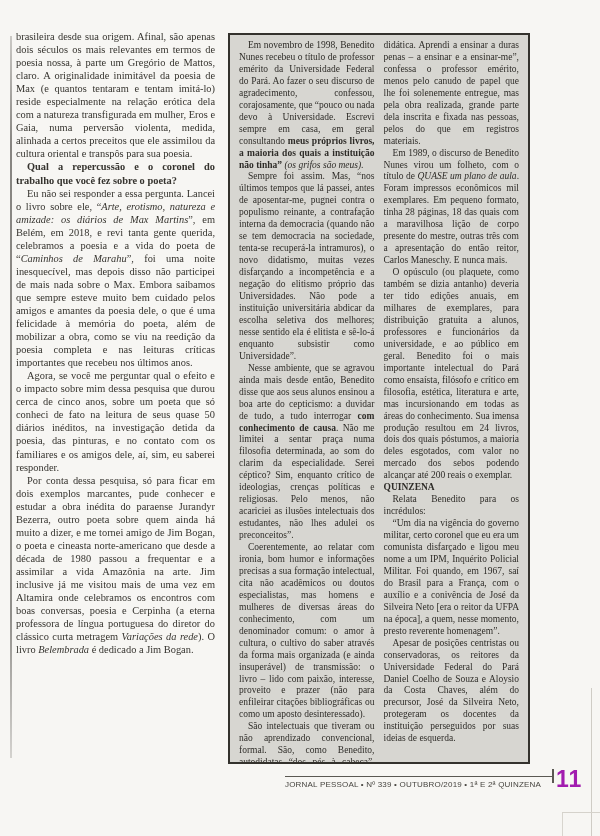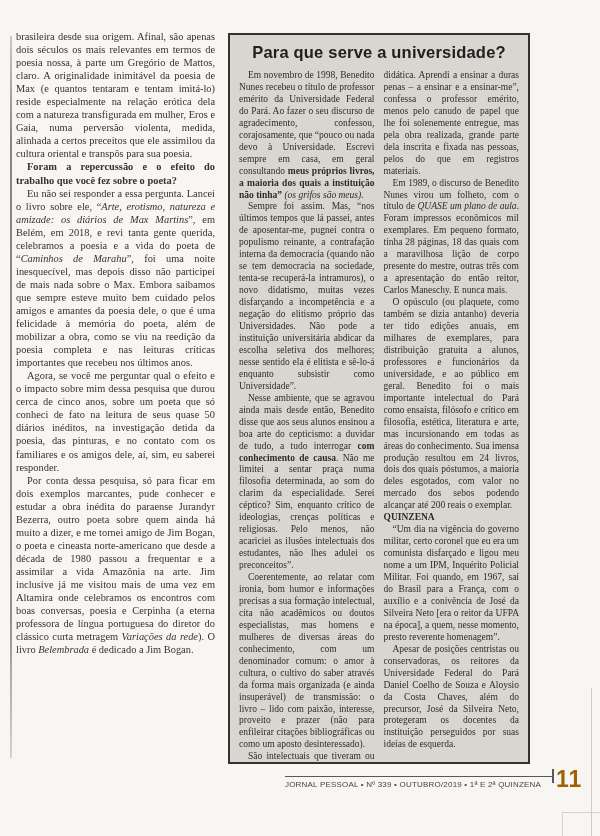--- a/index.html
+++ b/index.html
@@ -45,56 +45,56 @@
   .footer-rule{position:absolute;left:285px;top:776px;width:268px;height:1px;background:#5a5852;}
   .footer-tick{position:absolute;left:552px;top:769px;width:1.5px;height:14px;background:#5a5852;}
   .footer-text{
     position:absolute;left:285px;top:780px;width:266px;
     font-family:"Liberation Sans", sans-serif;
     font-size:8px;letter-spacing:.2px;color:#46443f;white-space:nowrap;
   }
   .page-number{
     position:absolute;left:556px;top:766px;
     font-family:"Liberation Sans", sans-serif;
-    font-weight:bold;font-size:23px;letter-spacing:1px;color:#a16207;
+    font-weight:bold;font-size:23px;letter-spacing:1px;color:#a21caf;
   }
 </style>
 </head>
 <body>
 
 <div class="page">
 
   <div class="scan-left-edge"></div>
   <div class="scan-corner-v1"></div>
   <div class="scan-corner-v2"></div>
   <div class="scan-corner-h"></div>
 
   <div class="left-col">
       <p class="para"><span>brasileira desde sua origem. Afinal, são apenas dois séculos os mais relevantes em termos de poesia nossa, à parte um Gregório de Mattos, claro. A originalidade inimitável da poesia de Max (e quantos tentaram e tentam imitá-lo) reside especialmente na relação erótica dela com a natureza transfigurada em mulher, Eros e Gaia, numa perversão violenta, medida, alinhada a certos preceitos que ele assimilou da cultura oriental e transpôs para sua poesia.</span></p>
-      <p class="para indent"><span style="font-weight: bold;">Foram a repercussão e o efeito do trabalho que você fez sobre o poeta?</span></p>
+      <p class="para indent"><span style="font-weight: bold;">Qual a repercussão e o coronel do trabalho que você fez sobre o poeta?</span></p>
       <p class="para indent"><span>Eu não sei responder a essa pergunta. Lancei o livro sobre ele, “</span><span style="font-style: italic;">Arte, erotismo, natureza e amizade: os diários de Max Martins</span><span>”, em Belém, em 2018, e revi tanta gente querida, celebramos a poesia e a vida do poeta de “</span><span style="font-style: italic;">Caminhos de Marahu</span><span>”, foi uma noite inesquecível, mas depois disso não participei de mais nada sobre o Max. Embora saibamos que sempre esteve muito bem cuidado pelos amigos e amantes da poesia dele, o que é uma felicidade à memória do poeta, além de mobilizar a obra, como se viu na reedição da poesia completa e nas leituras críticas importantes que recebeu nos últimos anos.</span></p>
       <p class="para indent"><span>Agora, se você me perguntar qual o efeito e o impacto sobre mim dessa pesquisa que durou cerca de cinco anos, sobre um poeta que só conheci de fato na leitura de seus quase 50 diários inéditos, na investigação detida da poesia, das pinturas, e no contato com os familiares e os amigos dele, aí, sim, eu saberei responder.</span></p>
       <p class="para indent"><span>Por conta dessa pesquisa, só para ficar em dois exemplos marcantes, pude conhecer e estudar a obra inédita do paraense Jurandyr Bezerra, outro poeta sobre quem ainda há muito a dizer, e me tornei amigo de Jim Bogan, o poeta e cineasta norte-americano que desde a década de 1980 passou a frequentar e a assimilar a vida Amazônia na arte. Jim inclusive já me visitou mais de uma vez em Altamira onde celebramos os encontros com boas conversas, poesia e Cerpinha (a eterna professora de língua portuguesa do diretor do clássico curta metragem </span><span style="font-style: italic;">Variações da rede</span><span>). O livro </span><span style="font-style: italic;">Belembrada</span><span> é dedicado a Jim Bogan.</span></p>
     </div>
 
   <div class="box">
-    <div class="box-title">Para que serve a universidade?</div>
     <div class="box-cols">
       <div class="box-col">
           <p class="para indent"><span>Em novembro de 1998, Benedito Nunes recebeu o título de professor emérito da Universidade Federal do Pará. Ao fazer o seu discurso de agradecimento, confessou, corajosamente, que “pouco ou nada devo à Universidade. Escrevi sempre em casa, em geral consultando </span><span style="font-weight: bold;">meus próprios livros, a maioria dos quais a instituição não tinha”</span><span> </span><span style="font-style: italic;">(os grifos são meus).</span></p>
           <p class="para indent"><span>Sempre foi assim. Mas, “nos últimos tempos que lá passei, antes de aposentar-me, pugnei contra o populismo reinante, a contrafação interna da democracia (quando não se tem democracia na sociedade, tenta-se recuperá-la intramuros), o novo didatismo, muitas vezes disfarçando a incompetência e a negação do elitismo próprio das Universidades. Não pode a instituição universitária abdicar da escolha seletiva dos melhores; nesse sentido ela é elitista e sê-lo-á enquanto subsistir como Universidade”.</span></p>
           <p class="para indent"><span>Nesse ambiente, que se agravou ainda mais desde então, Benedito disse que aos seus alunos ensinou a boa arte do cepticismo: a duvidar de tudo, a tudo interrogar </span><span style="font-weight: bold;">com conhecimento de causa</span><span>. Não me limitei a sentar praça numa filosofia determinada, ao som do clarim da especialidade. Serei céptico? Sim, enquanto crítico de ideologias, crenças políticas e religiosas. Pelo menos, não acariciei as ilusões intelectuais dos estudantes, não lhes adulei os preconceitos”.</span></p>
           <p class="para indent"><span>Coerentemente, ao relatar com ironia, bom humor e informações precisas a sua formação intelectual, cita não acadêmicos ou doutos especialistas, mas homens e mulheres de diversas áreas do conhecimento, com um denominador comum: o amor à cultura, o cultivo do saber através da forma mais organizada (e ainda insuperável) de transmissão: o livro – lido com paixão, interesse, proveito e prazer (não para enfileirar citações bibliográficas ou como um aposto desinteressado).</span></p>
           <p class="para indent"><span>São intelectuais que tiveram ou não aprendizado convencional, formal. São, como Benedito, autodidatas “dos pés à cabeça”, que se tornaram mestres sem, necessariamente, terem frequentado cursos das matérias que ensinavam, mas buscando o seu domínio.</span></p>
         </div>
       <div class="box-col">
           <p class="para"><span>didática. Aprendi a ensinar a duras penas – a ensinar e a ensinar-me”, confessa o professor emérito, menos pelo canudo de papel que lhe foi solenemente entregue, mas pela obra realizada, grande parte dela inscrita e fixada nas pessoas, pelos do que em registros materiais.</span></p>
           <p class="para indent"><span>Em 1989, o discurso de Benedito Nunes virou um folheto, com o título de </span><span style="font-style: italic;">QUASE um plano de aula</span><span>. Foram impressos econômicos mil exemplares. Em pequeno formato, tinha 28 páginas, 18 das quais com a maravilhosa lição de corpo presente do mestre, outras três com a apresentação do então reitor, Carlos Maneschy. E nunca mais.</span></p>
           <p class="para indent"><span>O opúsculo (ou plaquete, como também se dizia antanho) deveria ter tido edições anuais, em milhares de exemplares, para distribuição gratuita a alunos, professores e funcionários da universidade, e ao público em geral. Benedito foi o mais importante intelectual do Pará como ensaísta, filósofo e crítico em filosofia, estética, literatura e arte, mas incursionando em todas as áreas do conhecimento. Sua imensa produção resultou em 24 livros, dois dos quais póstumos, a maioria deles esgotados, com valor no mercado dos sebos podendo alcançar até 200 reais o exemplar.</span></p>
           <p class="para"><span style="font-weight: bold;">QUINZENA</span></p>
+          <p class="para indent"><span>Relata Benedito para os incrédulos:</span></p>
           <p class="para indent"><span>“Um dia na vigência do governo militar, certo coronel que eu era um comunista disfarçado e ligou meu nome a um IPM, Inquérito Policial Militar. Foi quando, em 1967, saí do Brasil para a França, com o auxílio e a conivência de José da Silveira Neto [era o reitor da UFPA na época], a quem, nesse momento, presto reverente homenagem”.</span></p>
           <p class="para indent"><span>Apesar de posições centristas ou conservadoras, os reitores da Universidade Federal do Pará Daniel Coelho de Souza e Aloysio da Costa Chaves, além do precursor, José da Silveira Neto, protegeram os docentes da instituição perseguidos por suas ideias de esquerda.</span></p>
         </div>
     </div>
   </div>
 
   <div class="footer-rule"></div>
   <div class="footer-tick"></div>
   <div class="footer-text">JORNAL PESSOAL • Nº 339 • OUTUBRO/2019 • 1ª E 2ª QUINZENA</div>
   <div class="page-number">11</div>

